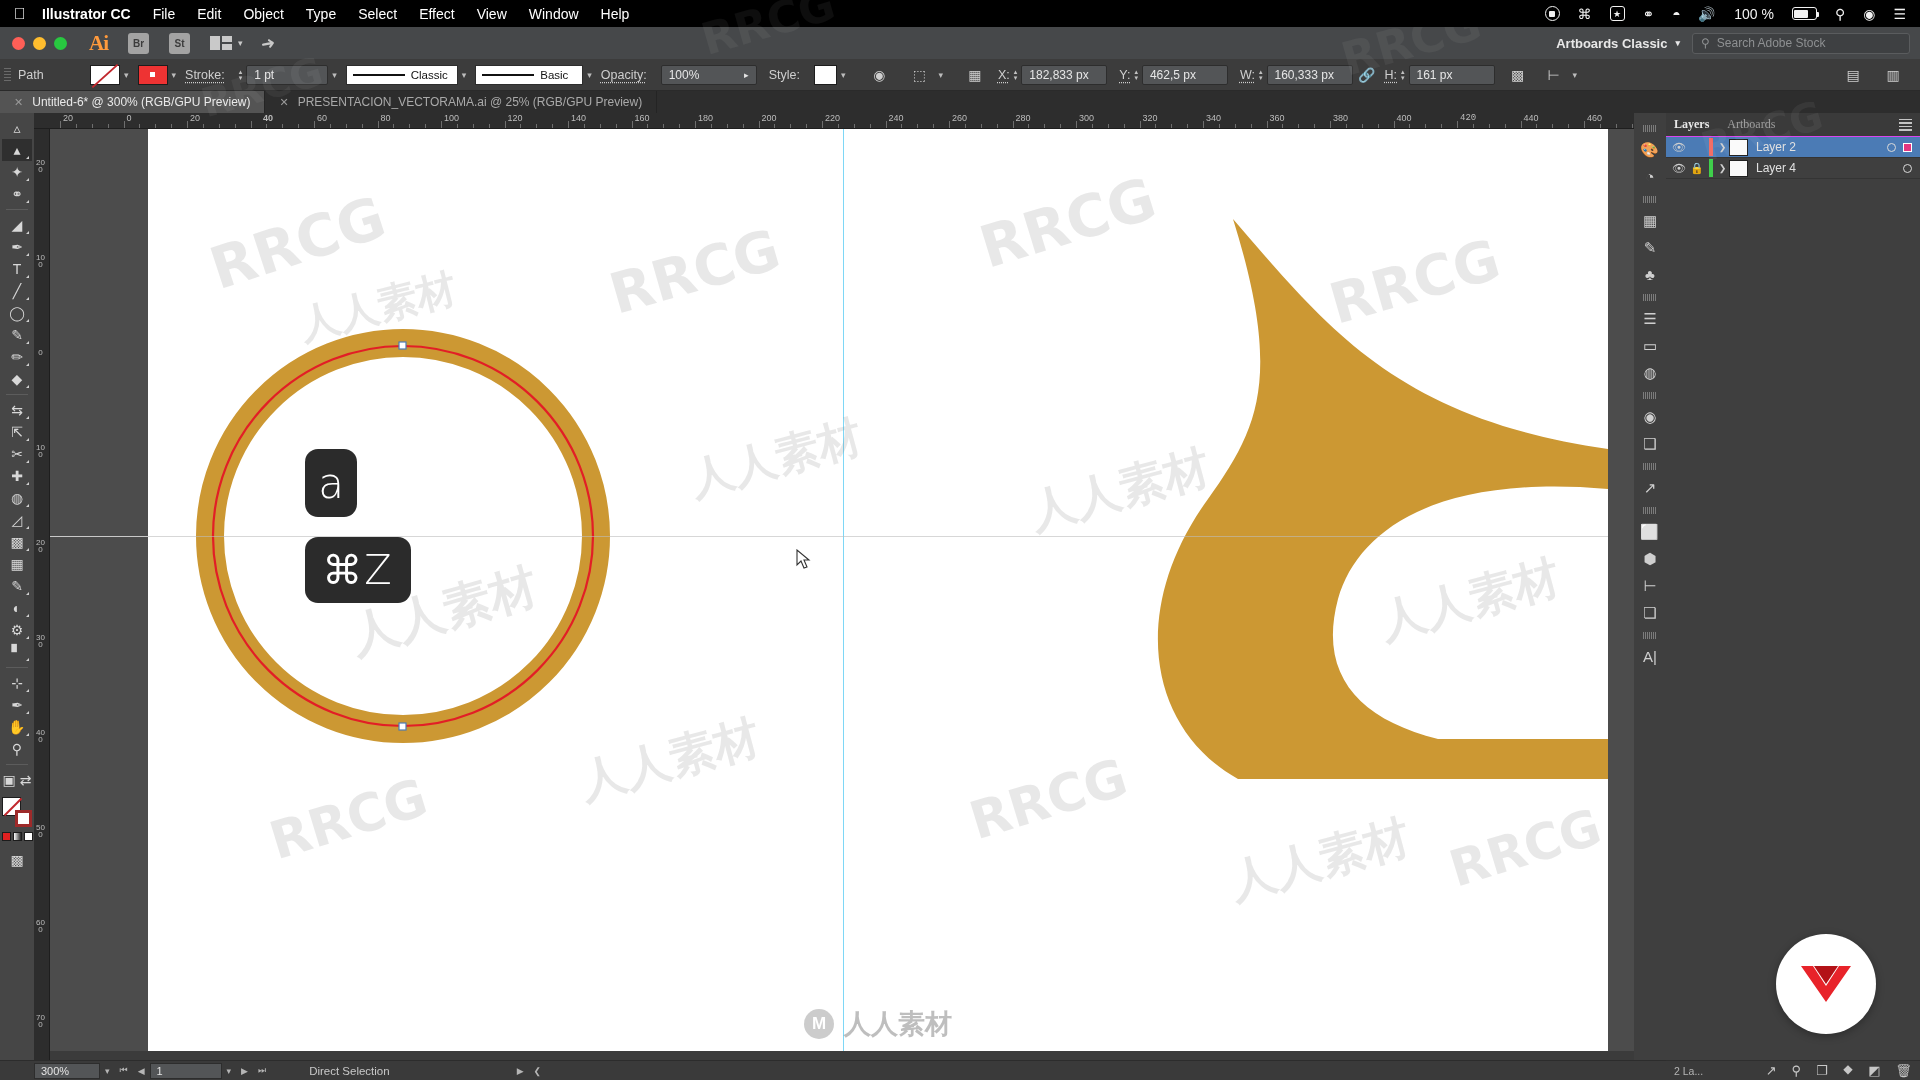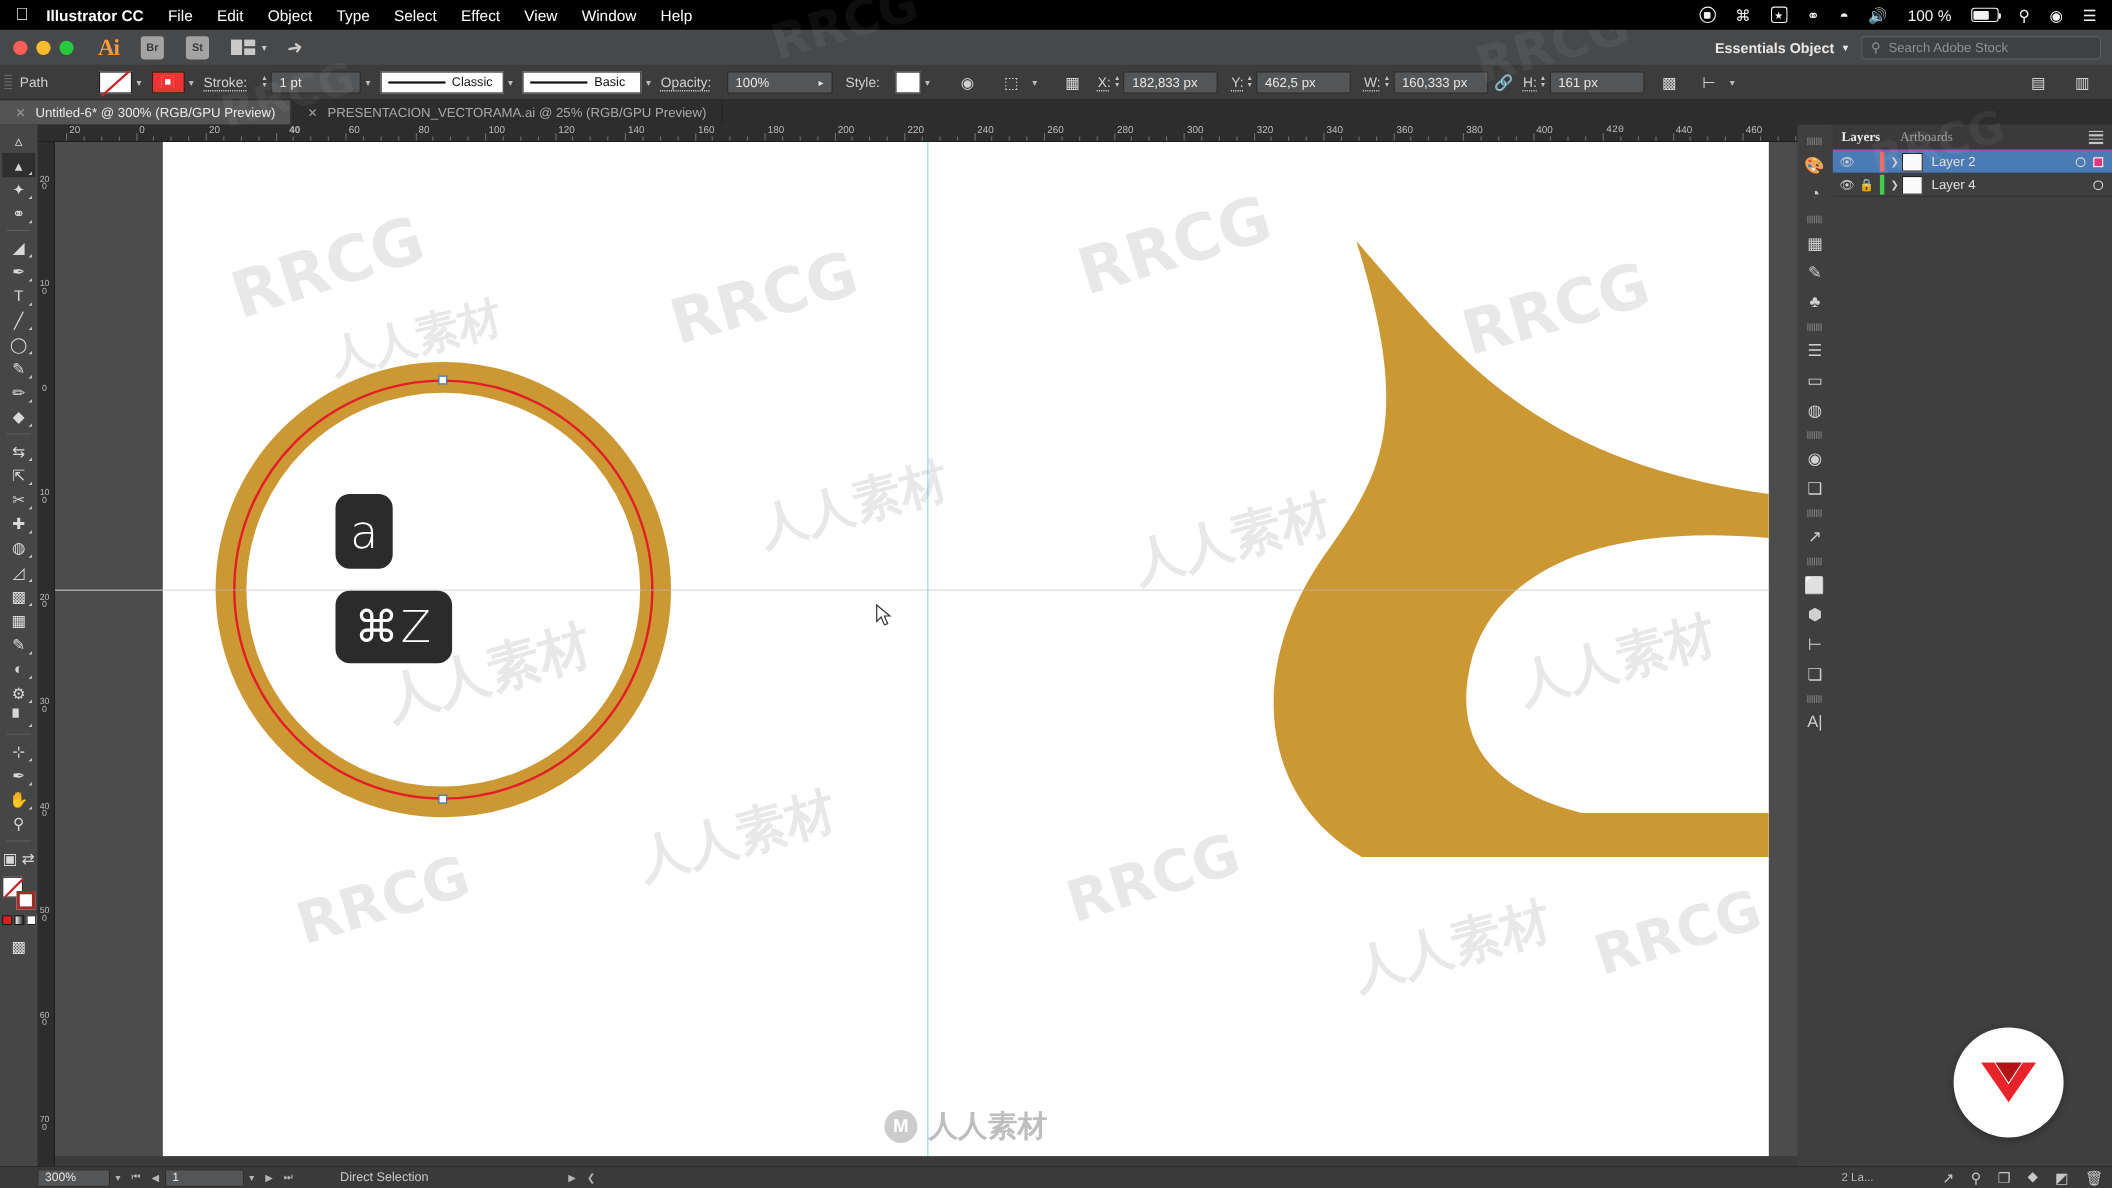--- a/index.html
+++ b/index.html
@@ -251,21 +251,21 @@
       <span class="grid">
           <i></i>
           <i></i>
           <i></i>
         </span>
       <span style="font-size:9px;color:#c9c9c9">▾</span>
     </span>
     <span class="rocket">➜</span>
     <div class="tb-right">
       <span class="ws-pick">
-        <span>Essentials Object</span>
+        <span>Artboards Classic</span>
         <span style="font-size:9px">▾</span>
       </span>
       <span class="stock-search">
         <span>⚲</span>
         <span>Search Adobe Stock</span>
       </span>
     </div>
   </div>
 
   <div class="ctrlbar">

